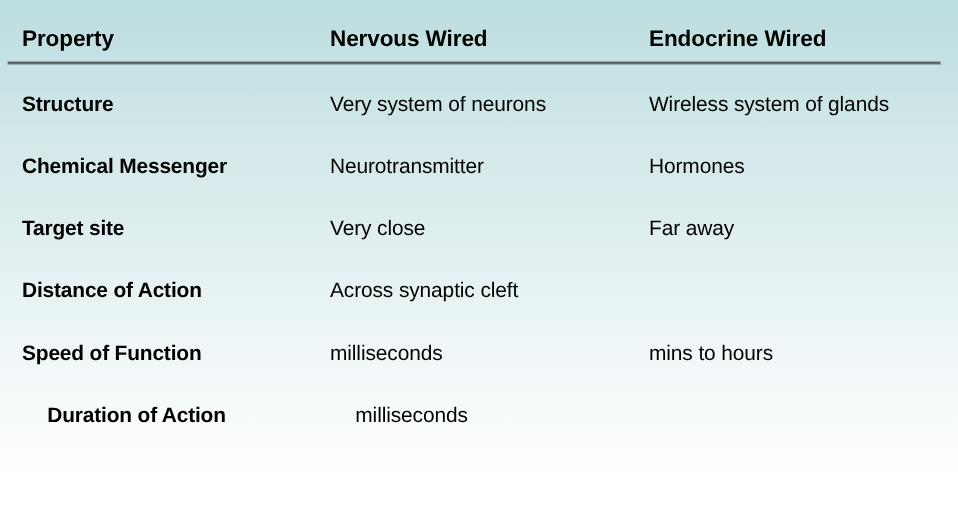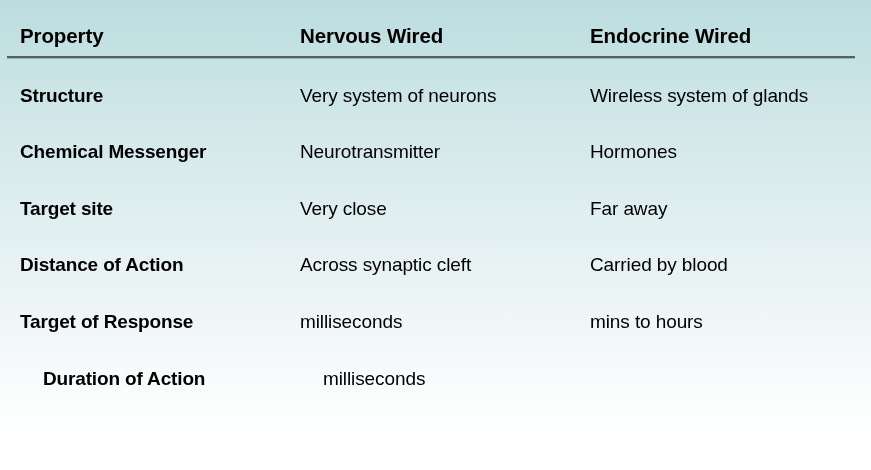--- a/index.html
+++ b/index.html
@@ -130,25 +130,24 @@
 
     <div class="row body-row r2">
       <span class="cell col-0">Target site</span>
       <span class="cell col-1">Very close</span>
       <span class="cell col-2">Far away</span>
     </div>
 
     <div class="row body-row r3">
       <span class="cell col-0">Distance of Action</span>
       <span class="cell col-1">Across synaptic cleft</span>
-      <span class="cell col-2">Carried by blood</span>
     </div>
 
     <div class="row body-row r4">
-      <span class="cell col-0">Target of Response</span>
+      <span class="cell col-0">Speed of Function</span>
       <span class="cell col-1">milliseconds</span>
       <span class="cell col-2">mins to hours</span>
     </div>
 
     <div class="row body-row r5">
       <span class="cell col-0">Duration of Action</span>
       <span class="cell col-1">milliseconds</span>
     </div>
 
 

